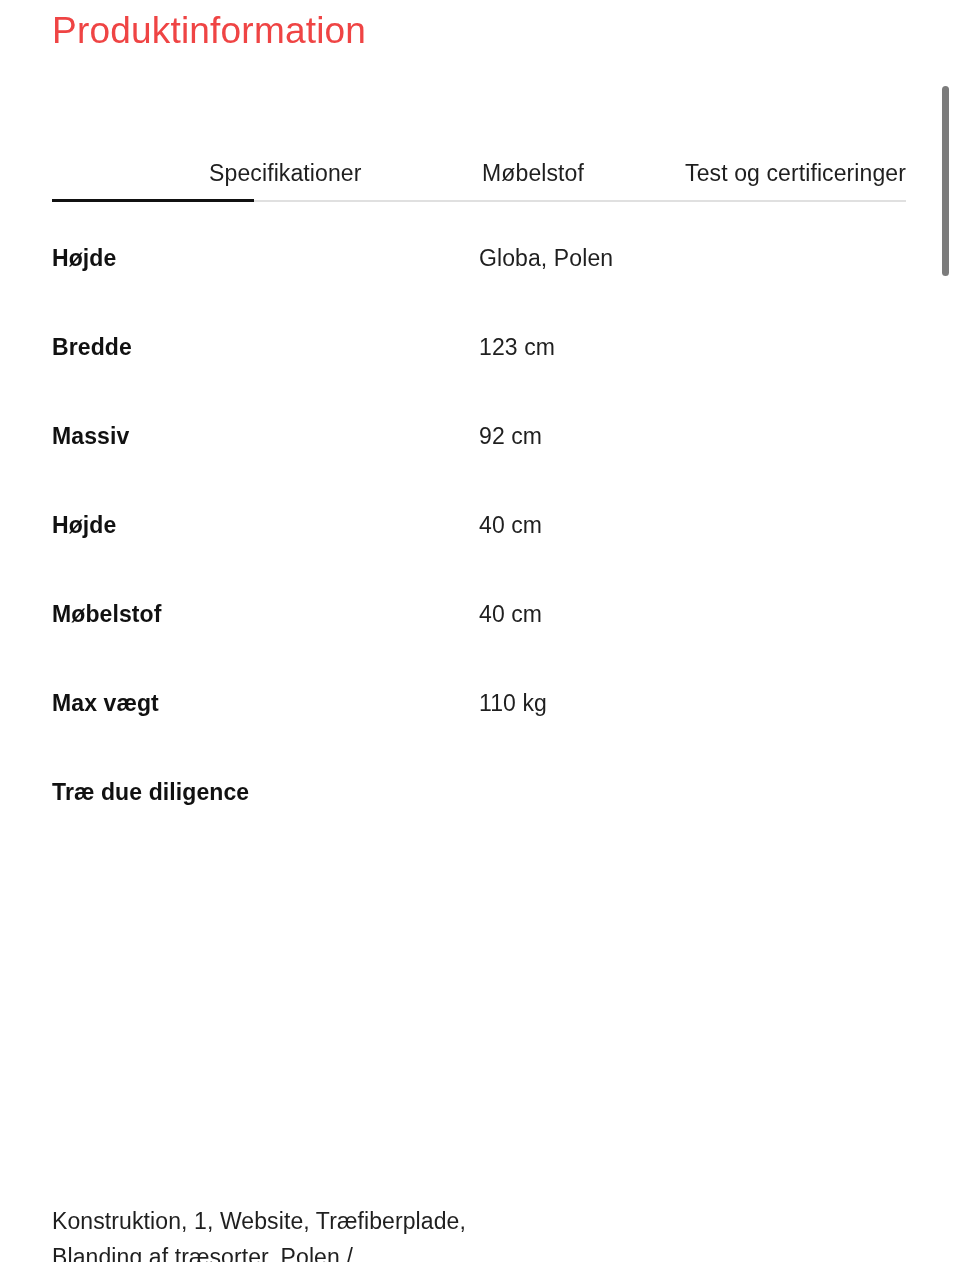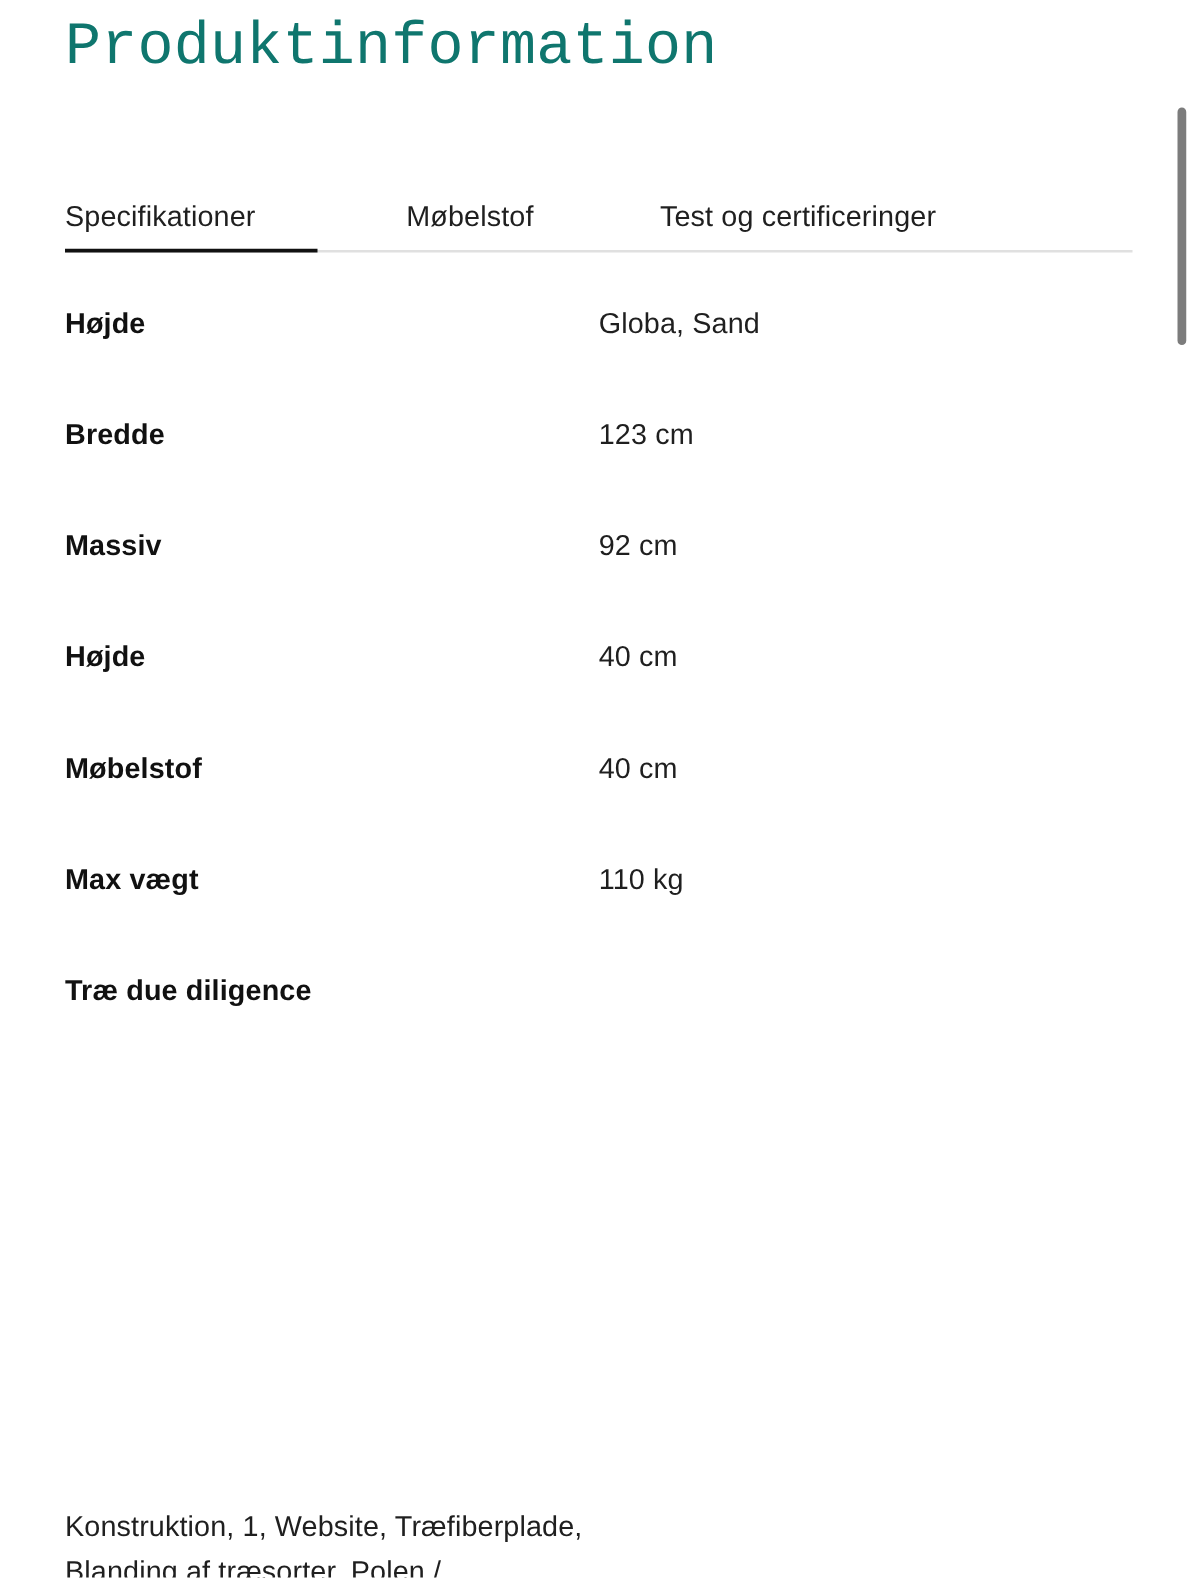--- a/index.html
+++ b/index.html
@@ -23,43 +23,44 @@
     width: 960px;
     height: 1262px;
     box-sizing: border-box;
   }
 
   
   .page-title {
     position: absolute;
     left: 52px;
     top: 8px;
-    font-family: Liberation Mono, monospace;
-    font-size: 48px;
+    font-family: Liberation Sans, sans-serif;
+    font-size: 37px;
     font-weight: 400;
     letter-spacing: 0.2px;
     line-height: 1.25;
-    color: #0f766e;
+    color: #ef4444;
     margin: 0;
     white-space: nowrap;
   }
 
   
   .tabs {
     position: absolute;
     left: 52px;
     top: 132px;
     width: 854px;
     height: 78px;
   }
   .tab-list {
     display: flex;
     align-items: flex-end;
     gap: 0;
     height: 56px;
+    justify-content: flex-end;
   }
   .tab {
     font-family: "Liberation Sans", sans-serif;
     font-size: 23px;
     font-weight: 400;
     line-height: 1.2;
     color: #1f1f1f;
     background: none;
     border: 0;
     padding: 0;
@@ -162,21 +163,21 @@
       <button class="tab test">Test og certificeringer</button>
     </div>
     <div class="tab-underline-track"></div>
     <div class="tab-underline-active"></div>
   </div>
 
   <div class="spec-list">
 
     <div class="spec-row">
       <div class="spec-label">Højde</div>
-      <div class="spec-value">Globa, Sand</div>
+      <div class="spec-value">Globa, Polen</div>
     </div>
 
 
     <div class="spec-row">
       <div class="spec-label">Bredde</div>
       <div class="spec-value">123 cm</div>
     </div>
 
     <div class="spec-row">
       <div class="spec-label">Massiv</div>

